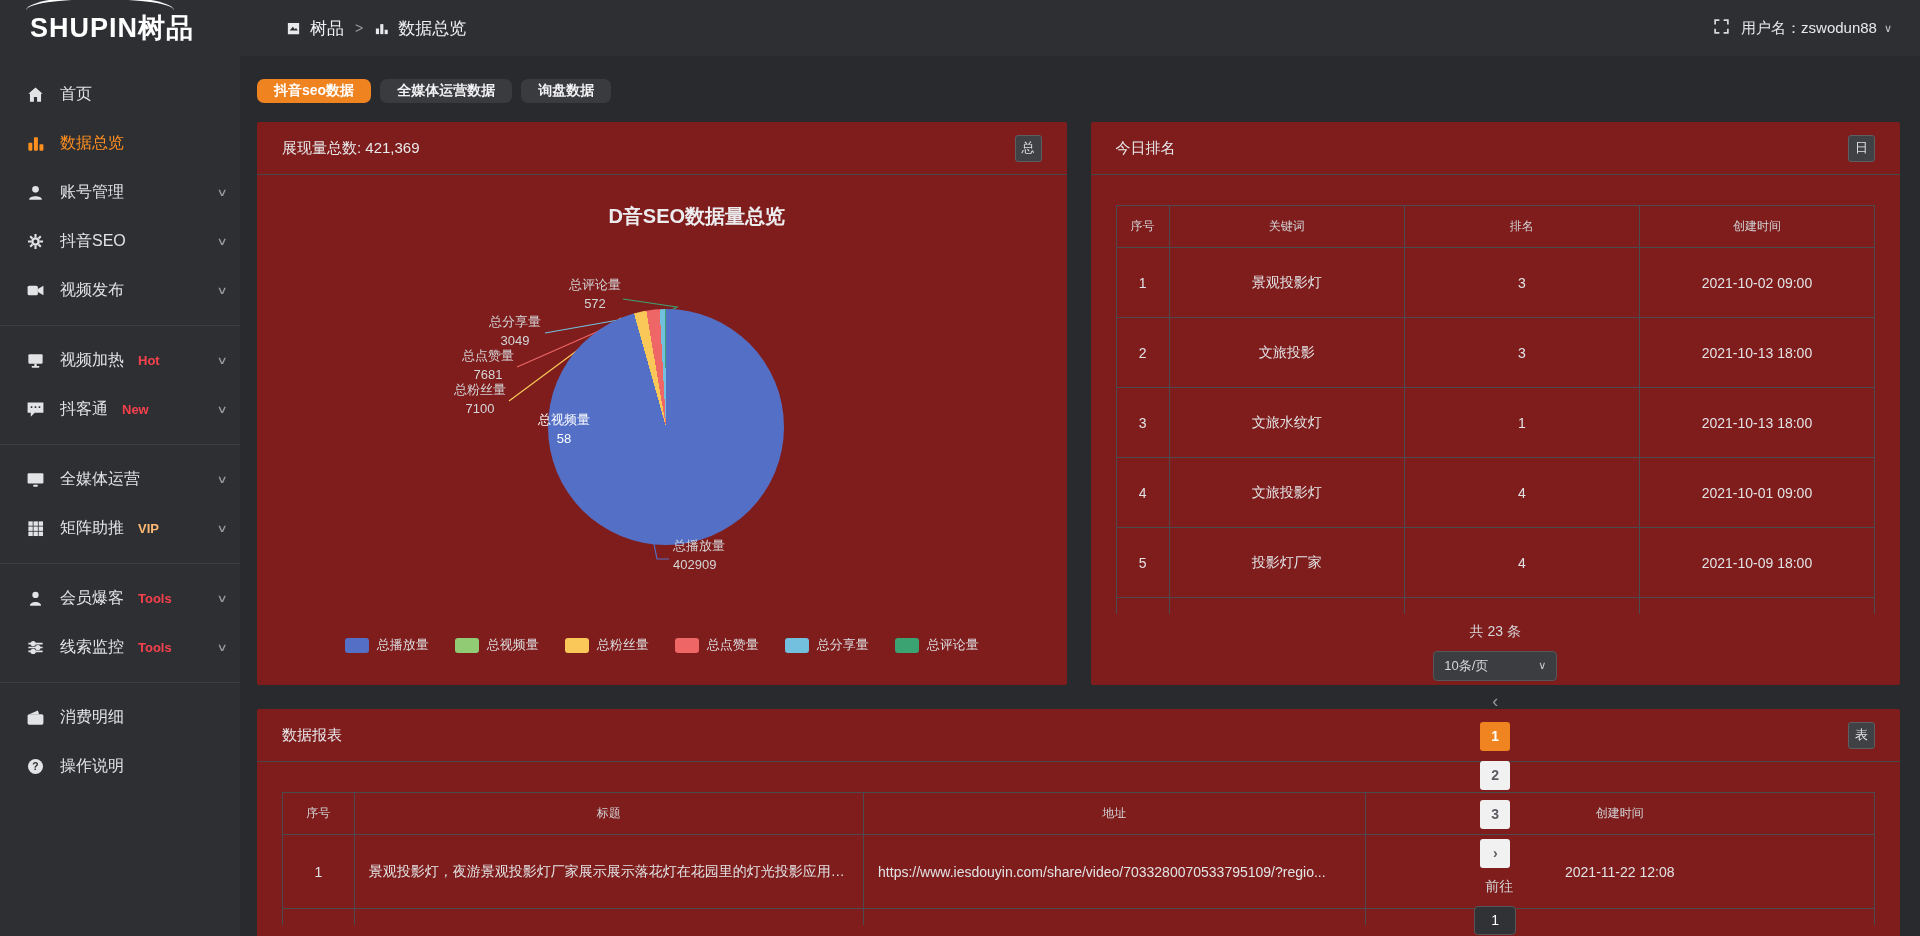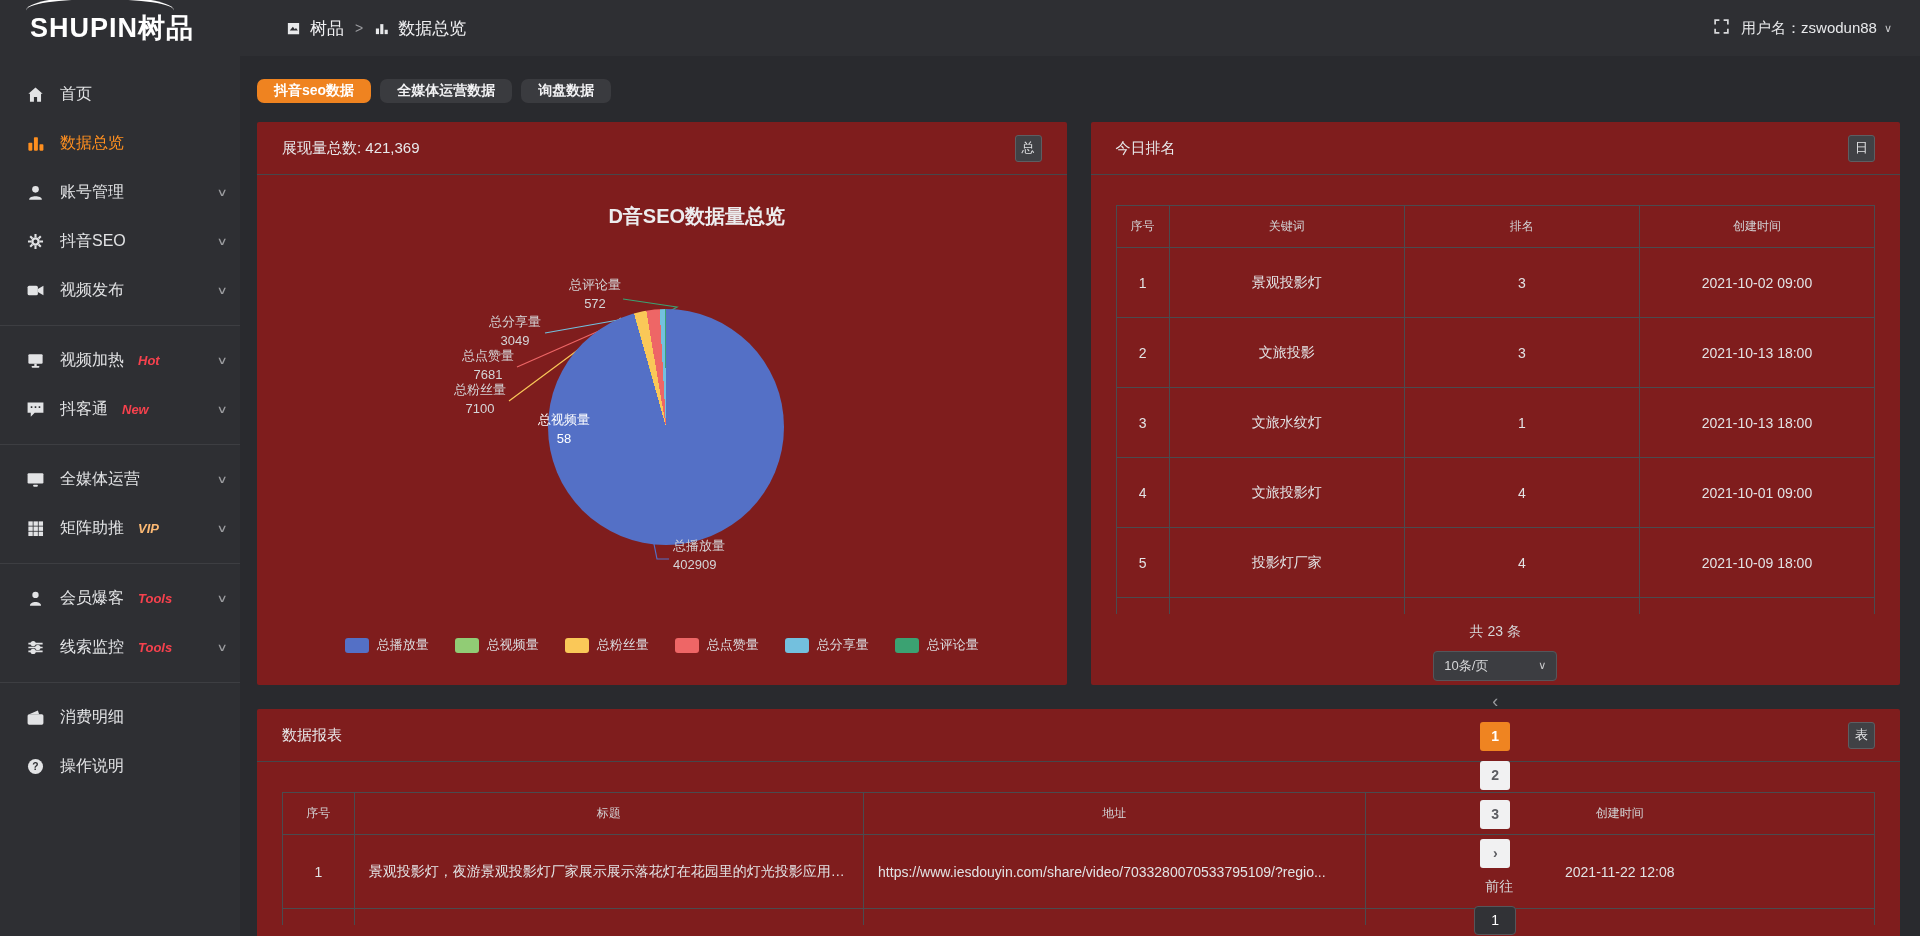--- a/index.html
+++ b/index.html
@@ -17,21 +17,21 @@
   .userbox { display:flex; align-items:center; gap:7px; cursor:pointer; }
   .chev { color:#c9cacc; font-size:11px; }
 
   
   .sidebar { position:fixed; top:56px; left:0; bottom:0; width:240px; background:#2e2f33; padding-top:14px; z-index:9; }
   .side-item { height:49px; display:flex; align-items:center; padding:0 14px 0 26px; color:#e2e3e5; cursor:pointer; }
   .side-item.active { color:#ff8f1f; }
   .s-icon { width:19px; height:19px; margin-right:15px; display:flex; align-items:center; justify-content:center; }
   .s-icon svg { display:block; }
   .s-label { font-size:16px; }
-  .s-badge { margin-left:14px; font-size:13px; font-weight:bold; font-style:italic; }
+  .s-badge { margin-left:14px; font-size:13px; font-weight:bold; }
   .s-chevron { margin-left:auto; color:#9b9c9f; font-size:11px; transform:scaleX(1.4); }
   .side-divider { height:1px; background:#3d3e42; margin:10px 0; }
 
   
   .content { margin-left:240px; padding:23px 20px 0 17px; }
   .tabs { display:flex; gap:9px; margin-bottom:19px; }
   .tab { height:19px; padding:12px 17px; display:flex; align-items:center; background:#3a3b3f; color:#f2f2f4; font-size:14px; font-weight:bold; border-radius:7px; cursor:pointer; }
   .tab.active { background:#ef8320; color:#fff; }
 
   .panel { background:#7f1d1d; border-radius:2px; }

